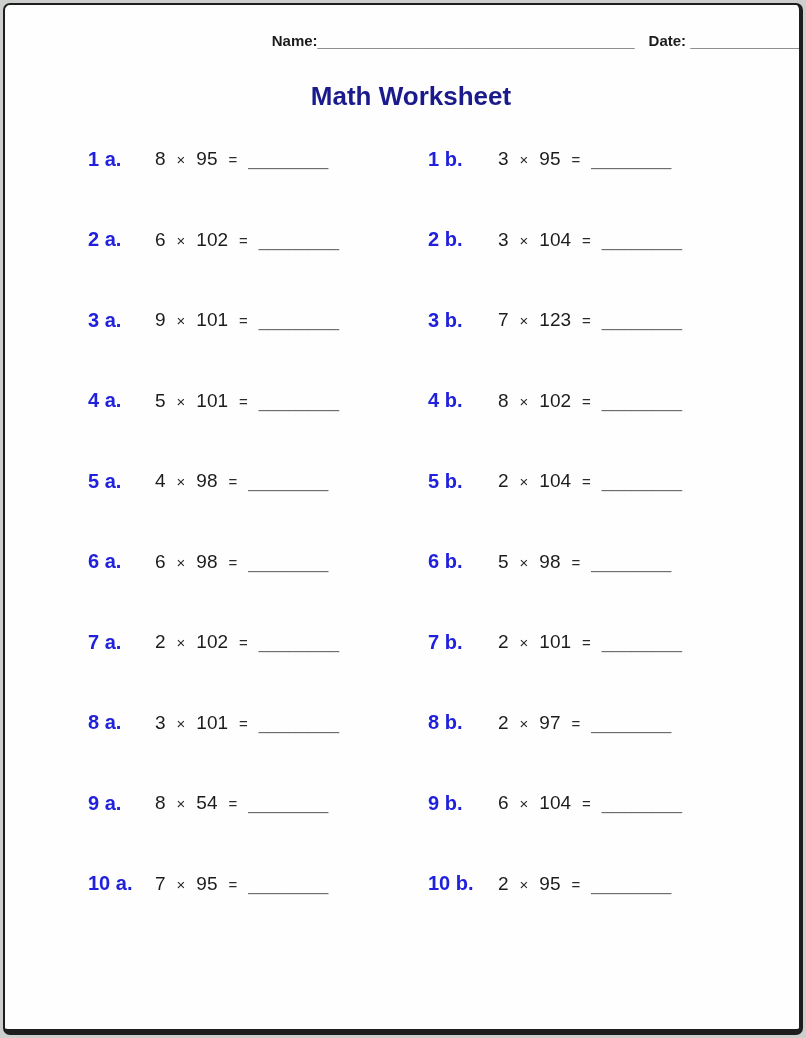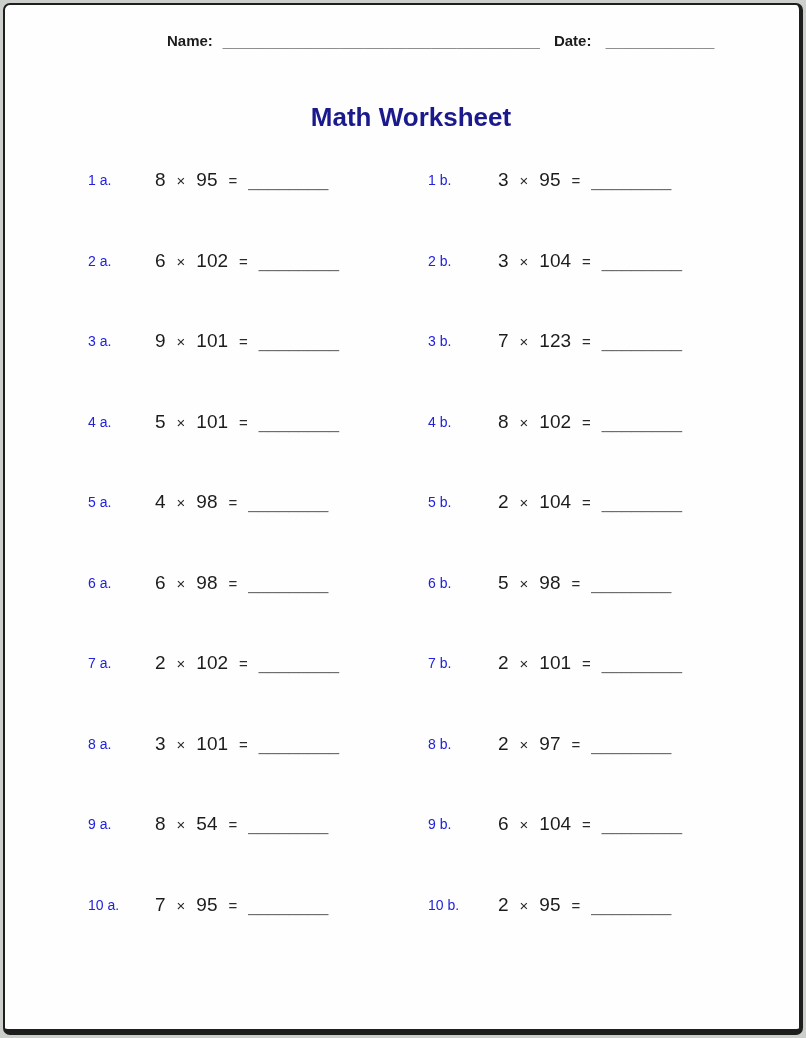--- a/index.html
+++ b/index.html
@@ -28,56 +28,57 @@
     border-radius: 7px;
     overflow: hidden;
   }
   
   .header-row {
     margin-top: 27px;
     padding-left: 162px;
     display: flex;
     align-items: baseline;
     white-space: nowrap;
+    justify-content: flex-end;
   }
   .hdr-label {
     font-size: 15px;
     font-weight: bold;
     color: var(--text-color);
   }
   .hdr-line {
     font-size: 15px;
     color: #888888;
     letter-spacing: 0;
-    margin-left: 10px;
+    margin-left: 0;
   }
   .date-group { margin-left: 14px; }
   
   .title {
-    margin-top: 52px;
+    margin-top: 31px;
     text-align: center;
     font-size: 26px;
     font-weight: bold;
     color: var(--title-color);
     padding-left: 18px;
   }
   
   .problems {
     margin-top: 7px;
   }
   .prow {
     display: grid;
     grid-template-columns: 67px 273px 70px 1fr;
     align-items: center;
     height: 80.5px;
     padding-left: 83px;
   }
   .pnum {
-    font-size: 14px;
-    font-weight: normal;
+    font-size: 20px;
+    font-weight: bold;
     color: var(--num-color);
   }
   .pexpr {
     display: flex;
     align-items: baseline;
     column-gap: 11px;
     white-space: nowrap;
   }
   .factor {
     font-size: 19px;

